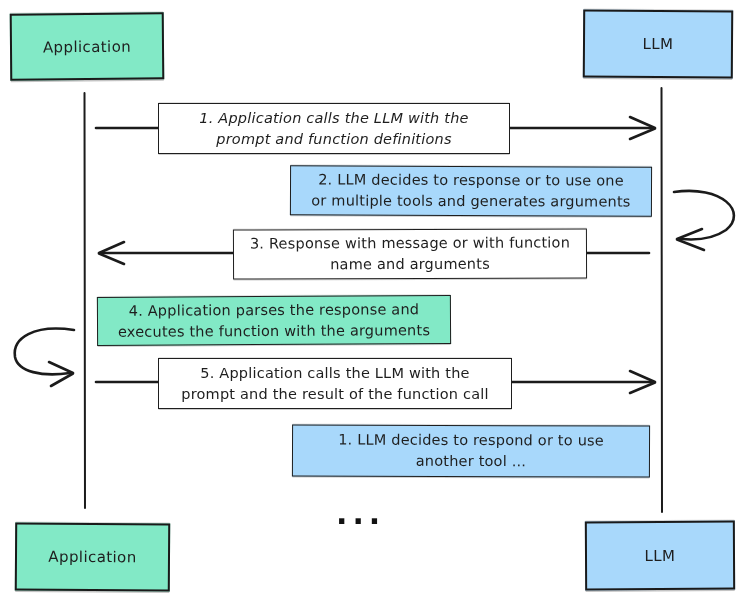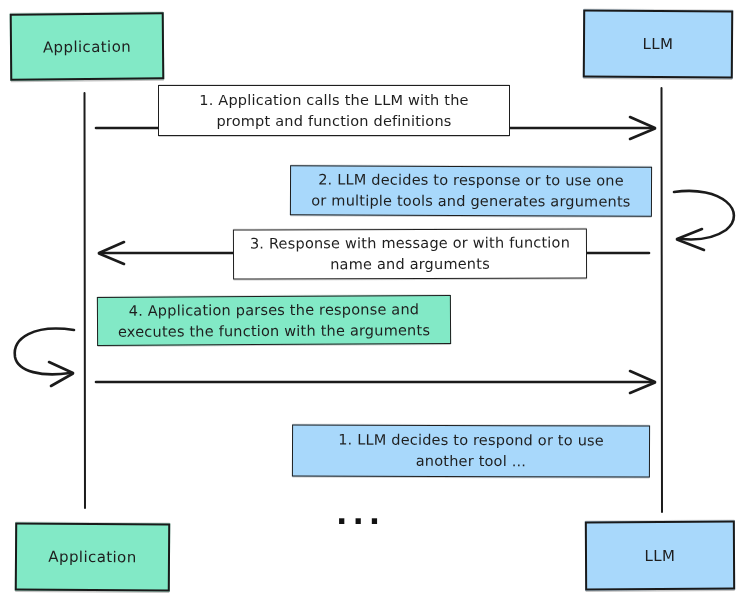--- a/index.html
+++ b/index.html
@@ -47,21 +47,21 @@
   }
   .fill-green { background: #82e9c6; }
   .fill-blue  { background: #a8d8fb; }
   .fill-white { background: #ffffff; }
 
   .pos-app-top    { left: 10px;  top: 13px;  width: 150px; height: 63px; transform: rotate(-0.5deg); }
   .pos-llm-top    { left: 583px; top: 10px;  width: 146px; height: 64px; transform: rotate(0.4deg); }
   .pos-app-bottom { left: 15px;  top: 523px; width: 151px; height: 64px; transform: rotate(0.4deg); }
   .pos-llm-bottom { left: 585px; top: 521px; width: 146px; height: 65px; transform: rotate(-0.3deg); }
 
-  .pos-m1 { left: 158px; top: 85px; width: 350px; height: 49px; }
+  .pos-m1 { left: 158px; top: 103px; width: 350px; height: 49px; font-style: italic; }
   .pos-m2 { left: 290px; top: 166px; width: 360px; height: 48px; transform: rotate(0.2deg); }
   .pos-m3 { left: 233px; top: 229px; width: 352px; height: 48px; transform: rotate(-0.2deg); }
   .pos-m4 { left: 97px;  top: 296px; width: 352px; height: 47px; transform: rotate(-0.3deg); }
   .pos-m5 { left: 158px; top: 358px; width: 352px; height: 49px; }
   .pos-m6 { left: 292px; top: 425px; width: 356px; height: 50px; transform: rotate(0.2deg); }
 
   .ellipsis {
     position: absolute;
     left: 336px; top: 496px;
     font-size: 30px;
@@ -118,20 +118,24 @@
 or multiple tools and generates arguments</span>
   </div>
   <div class="msg fill-white pos-m3">
     <span>3. Response with message or with function
 name and arguments</span>
   </div>
   <div class="msg fill-green pos-m4">
     <span>4. Application parses the response and
 executes the function with the arguments</span>
   </div>
+  <div class="msg fill-white pos-m5">
+    <span>5. Application calls the LLM with the
+prompt and the result of the function call</span>
+  </div>
   <div class="msg fill-blue pos-m6">
     <span>1. LLM decides to respond or to use
 another tool ...</span>
   </div>
 
   <div class="ellipsis">...</div>
 
 </div>
 
 </body></html>

